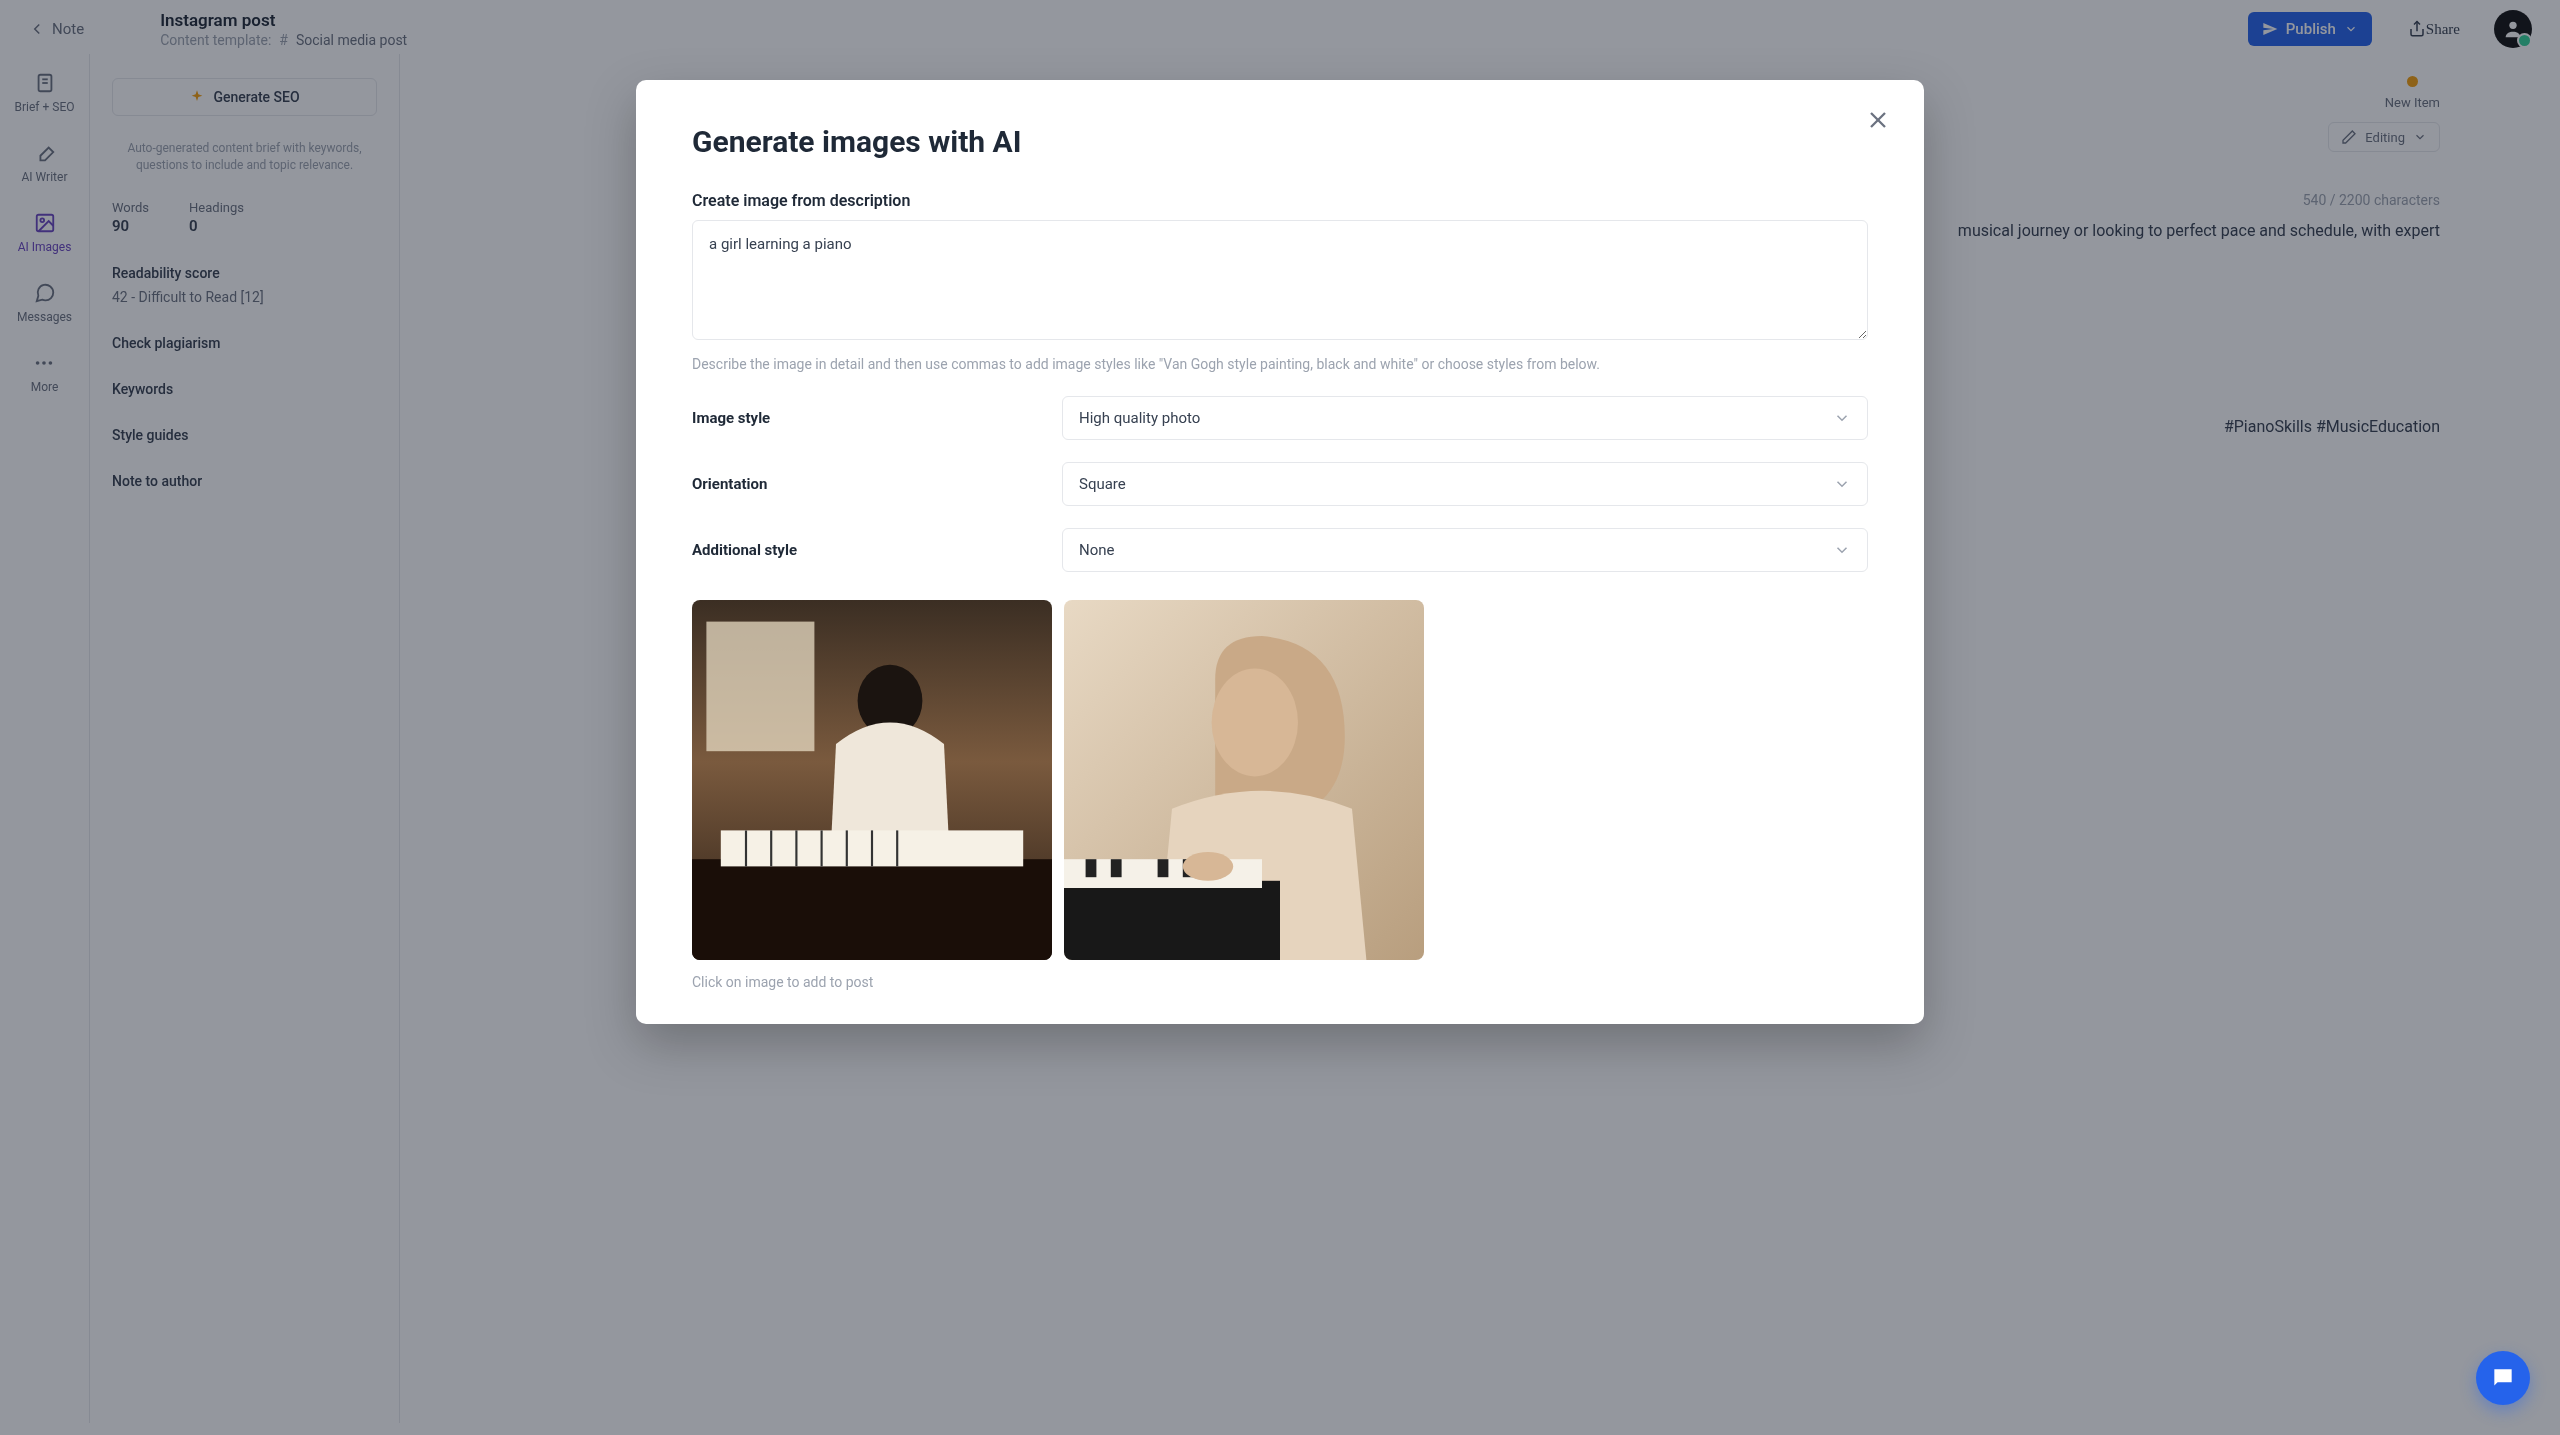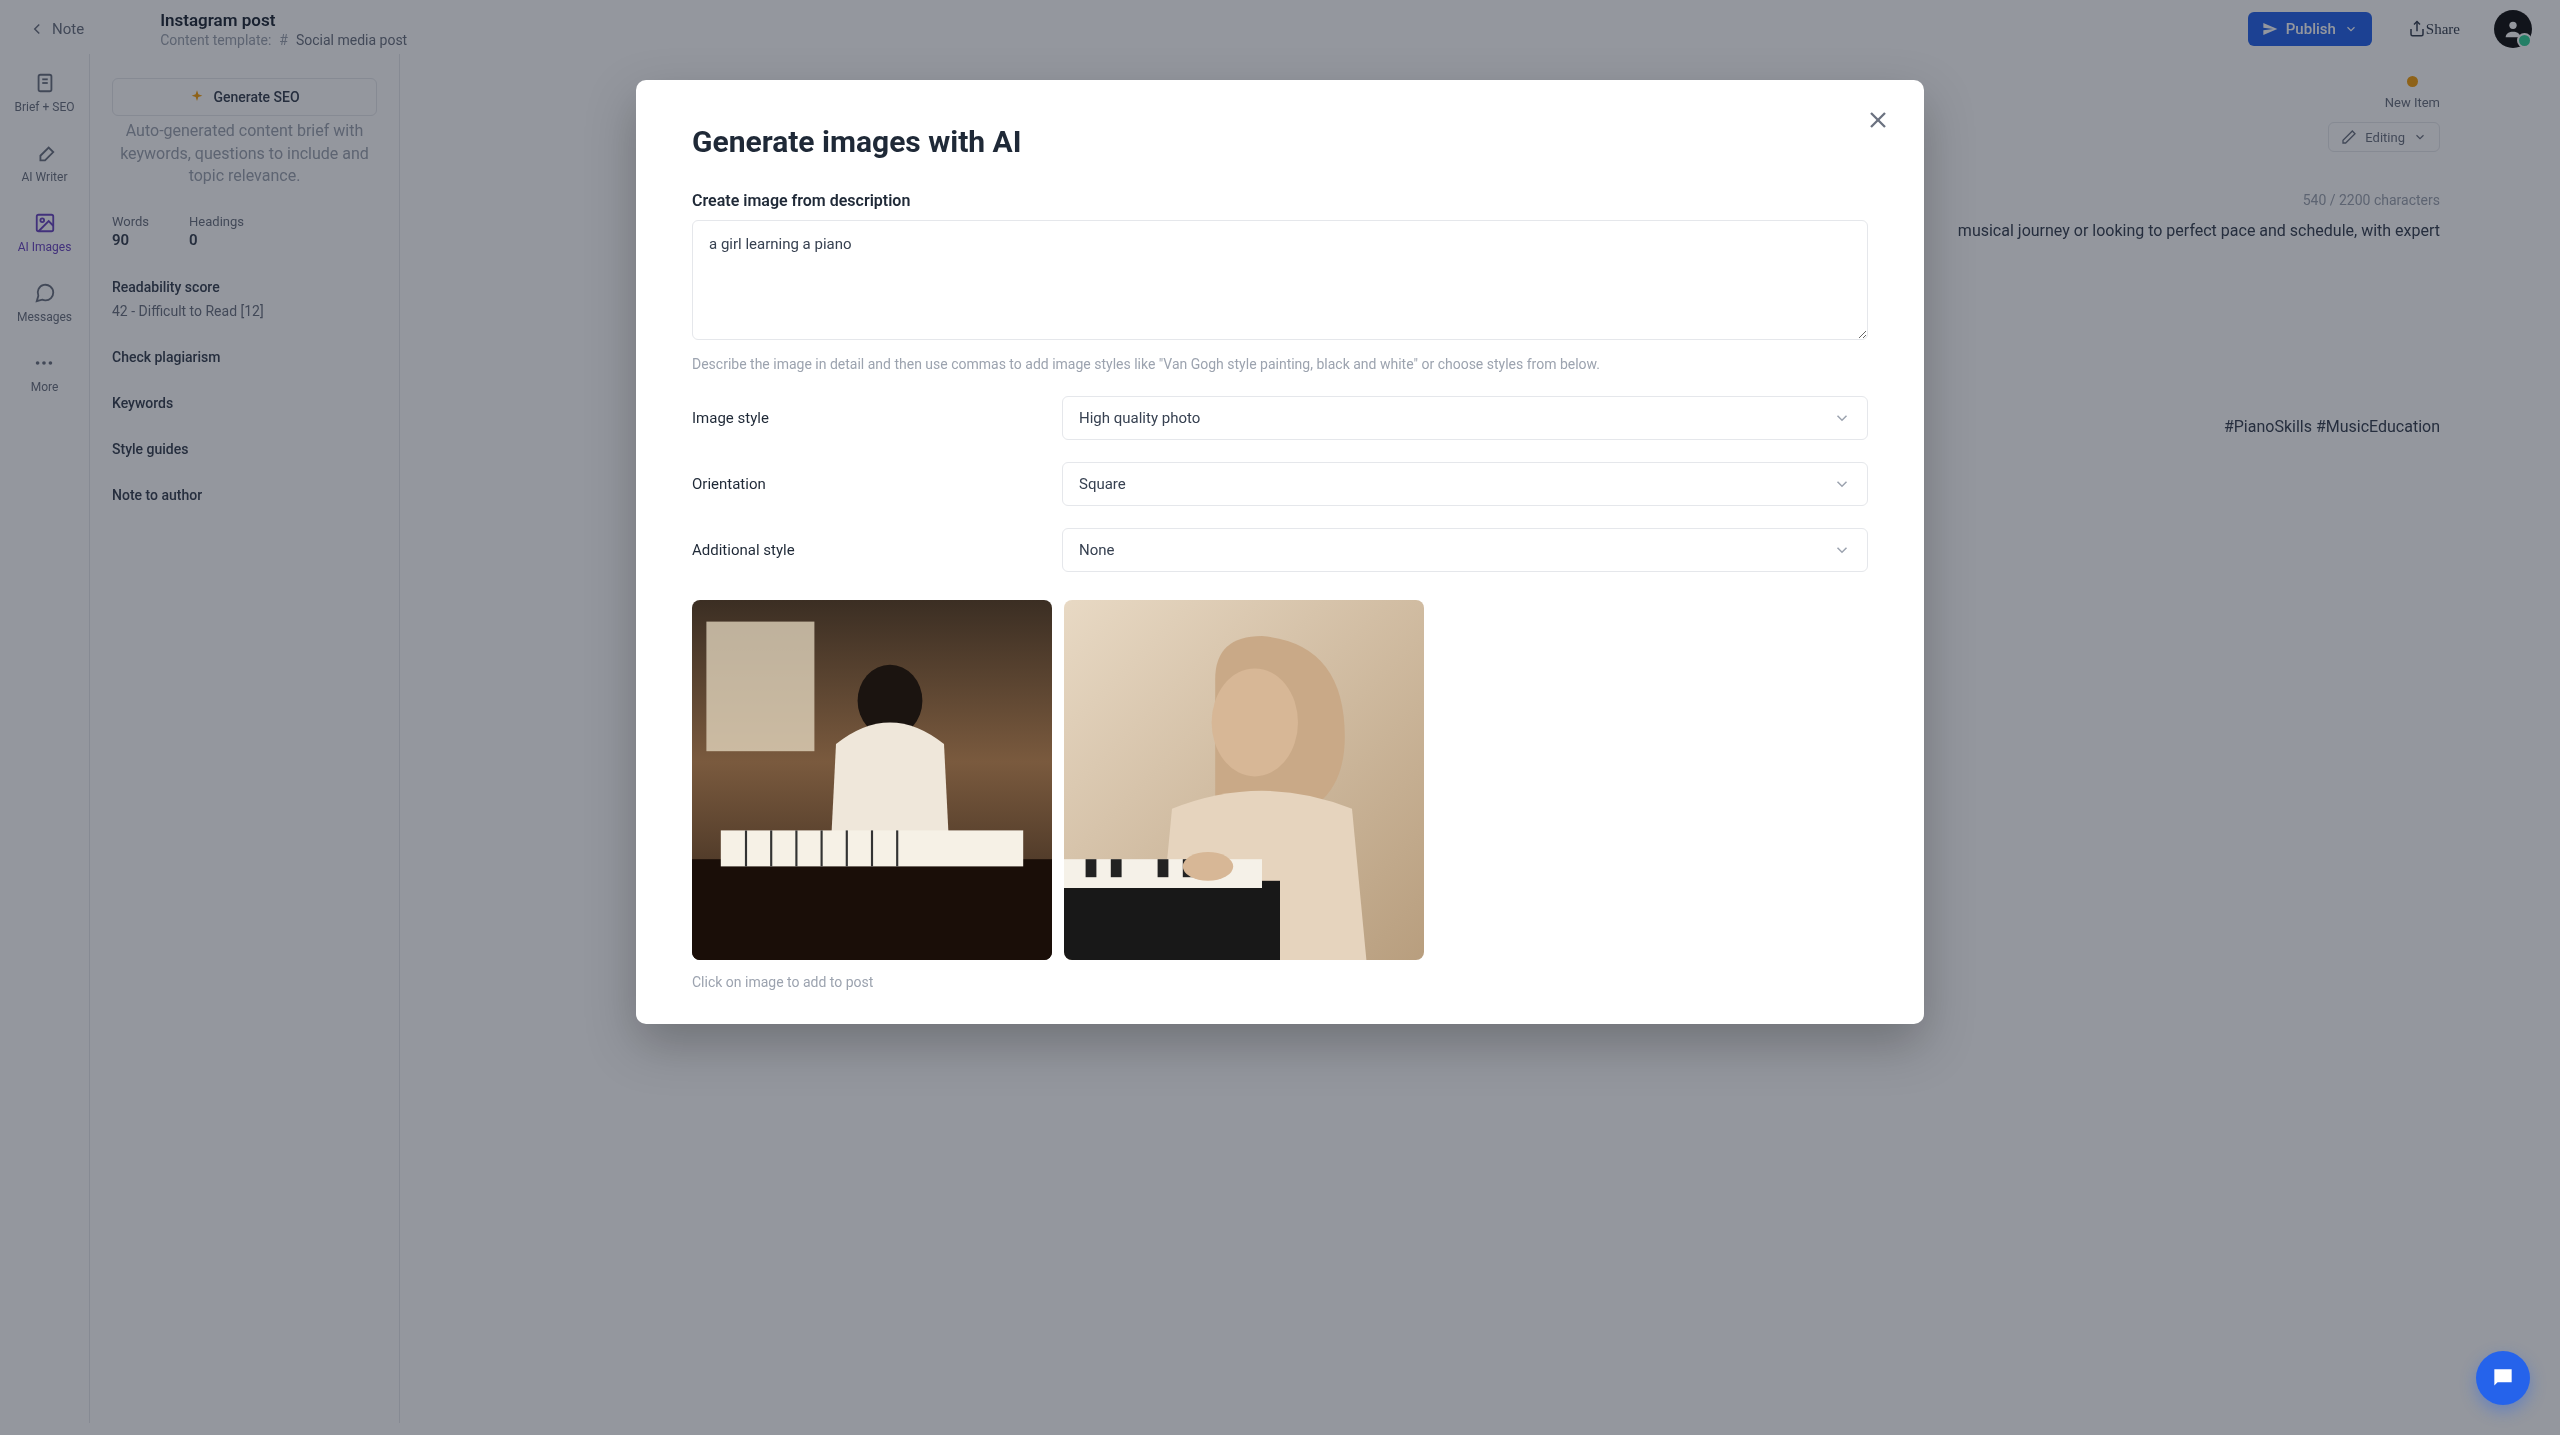--- a/index.html
+++ b/index.html
@@ -35,21 +35,21 @@
 
   
   .layout { display:flex; height: calc(100vh - 66px); }
   .navrail { width: 90px; border-right: 1px solid var(--border); display:flex; flex-direction:column; align-items:center; padding-top:18px; gap: 28px; font-size:12px; color: var(--text-500); }
   .navrail .item { display:flex; flex-direction:column; align-items:center; gap:6px; cursor:pointer; }
   .navrail .item.active { color: var(--purple); }
   .navrail svg { display:block; }
 
   .left-panel { width: 310px; border-right: 1px solid var(--border); padding: 24px 22px; font-size:14px; color: var(--text-700); }
   .seo-btn { width:100%; display:flex; align-items:center; justify-content:center; gap:8px; border:1px solid var(--border); border-radius:6px; padding:10px 12px; font-weight:500; color:var(--text-700); cursor:pointer; }
-  .seo-caption { font-size:16px; color:var(--text-400); text-align:center; margin-top:4px; line-height:1.4; }
+  .seo-caption { font-size:12px; color:var(--text-400); text-align:center; margin-top:24px; line-height:1.4; }
   .stats-row { display:flex; gap:40px; margin-top:26px; }
   .stat-label { font-size:13px; color:var(--text-500); }
   .stat-value { font-size:15px; font-weight:600; margin-top:2px; }
   .section-label { font-size:14px; color:var(--text-700); font-weight:500; margin-top:30px; }
   .readability-value { font-size:14px; color:var(--text-500); margin-top:8px; }
 
   .editor-col { flex:1; padding: 22px 120px 0 120px; position:relative; }
   .editor-header { display:flex; justify-content:flex-end; align-items:center; gap:20px; font-size:13px; color:var(--text-500); margin-bottom:18px; }
   .new-item-pill { display:flex; align-items:center; gap:8px;flex-direction:column; }
   .dot{ width:11px; height:11px; border-radius:50%; background:var(--yellow);}
@@ -58,21 +58,21 @@
 
   
   .overlay { position:fixed; inset:0; background: var(--overlay); display:flex; align-items:flex-start; justify-content:center; padding-top: 80px; }
   .modal { width: 1288px; max-width: 92vw; background:#fff; border-radius:10px; padding: 44px 56px 34px 56px; position:relative; box-shadow: 0 20px 50px rgba(0,0,0,0.25); }
   .modal-close { position:absolute; top:26px; right:32px; cursor:pointer; color:var(--text-500); }
   .modal-title { font-size:30px; font-weight:700; margin:0 0 32px 0; }
   .field-label { font-size:16px; font-weight:600; color:var(--text-900); margin-bottom:10px; }
   .desc-textarea { width:100%; border:1px solid var(--border); border-radius:6px; padding:14px 16px; font-size:15px; color:var(--text-700); resize:both; min-height:120px; font-family:inherit; }
   .helper { font-size:14px; color:var(--text-400); margin-top:10px; line-height:1.45; }
   .form-row { display:flex; align-items:center; margin-top:22px; }
-  .form-row .row-label { width: 370px; font-size:15px; font-weight:400; color:var(--text-900); }
+  .form-row .row-label { width: 370px; font-size:15px; font-weight:700; color:var(--text-900); }
   .select { flex:1; border:1px solid var(--border); border-radius:6px; padding:12px 16px; font-size:15px; display:flex; align-items:center; justify-content:space-between; cursor:pointer; color:var(--text-700); }
   .select .chev { color:var(--text-400); }
   .thumb-row { display:flex; gap:12px; margin-top:28px; }
   .thumb { width:360px; height:360px; border-radius:8px; overflow:hidden; cursor:pointer; position:relative; }
   .thumb svg { width:100%; height:100%; display:block; }
   .thumb-caption { font-size:14px; color:var(--text-400); margin-top:14px; }
   .modal-footer { display:flex; justify-content:flex-end; gap:14px; margin-top:30px; }
   .btn-secondary { background:var(--purple-light); color:var(--purple); border:none; border-radius:6px; padding:12px 22px; font-size:15px; font-weight:500; cursor:pointer; }
   .btn-primary { background:var(--purple); color:#fff; border:none; border-radius:6px; padding:12px 26px; font-size:15px; font-weight:500; cursor:pointer; }
 

